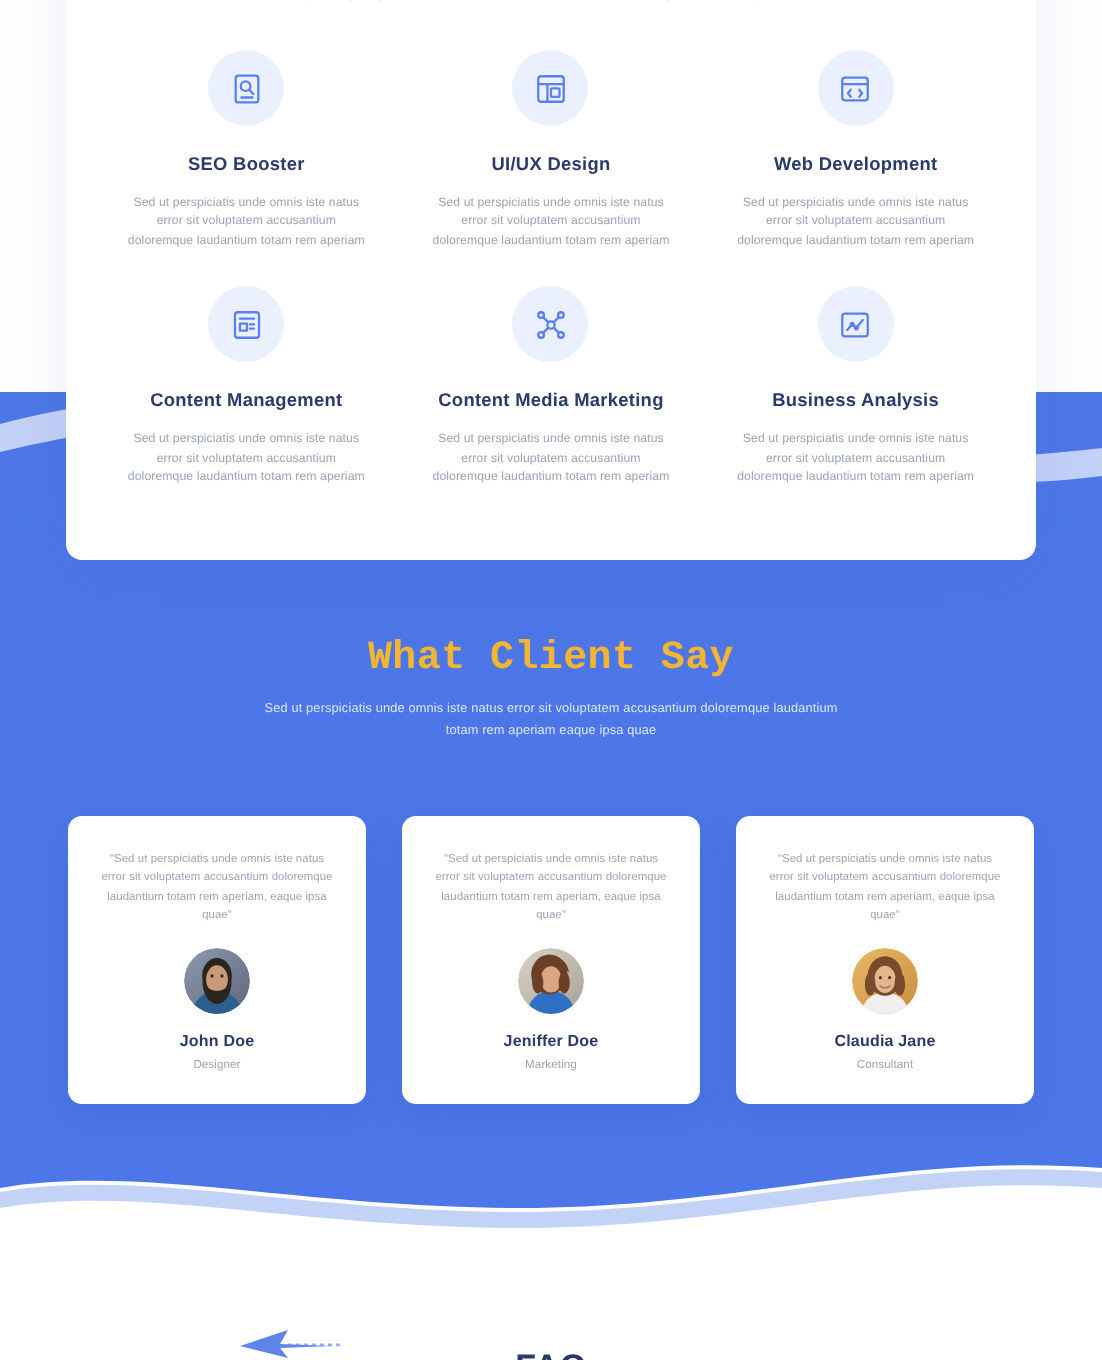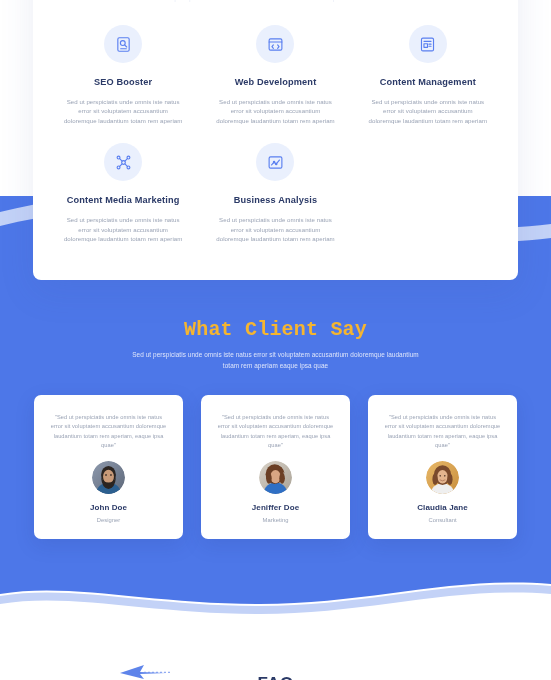--- a/index.html
+++ b/index.html
@@ -134,20 +134,21 @@
     gap: 18px;
     margin-top: 24px;
   }
   .testi-card {
     width: 149px;
     background: #ffffff;
     border-radius: 7px;
     padding: 18px 15px 16px;
     box-shadow: 0 6px 20px rgba(30, 50, 120, 0.13);
     text-align: center;
+    margin-top: 13px;
   }
   .testi-quote {
     font-size: 5.7px;
     line-height: 9.3px;
     color: #9aa3b5;
     letter-spacing: .04px;
     min-height: 38px;
   }
   .avatar {
     width: 33px;
@@ -226,20 +227,32 @@
             <rect x="4" y="2.5" width="16" height="19" rx="2"></rect>
             <circle cx="11" cy="10" r="3.4"></circle>
             <line x1="13.6" y1="12.6" x2="16.5" y2="15.5"></line>
             <line x1="8" y1="18" x2="16" y2="18"></line>
           </svg>
         </div>
         <div class="svc-title">SEO Booster</div>
         <div class="svc-desc">Sed ut perspiciatis unde omnis iste natus error sit voluptatem accusantium doloremque laudantium totam rem aperiam</div>
       </div>
 
+      <div class="service">
+        <div class="svc-icon-wrap">
+          <svg width="17" height="17" viewBox="0 0 24 24" fill="none" stroke="#5a7ff0" stroke-width="1.6" stroke-linecap="round" stroke-linejoin="round">
+            <rect x="3" y="3" width="18" height="18" rx="2"></rect>
+            <line x1="3" y1="8.5" x2="21" y2="8.5"></line>
+            <line x1="9.5" y1="8.5" x2="9.5" y2="21"></line>
+            <rect x="12" y="11.5" width="6" height="6" rx="1"></rect>
+          </svg>
+        </div>
+        <div class="svc-title">UI/UX Design</div>
+        <div class="svc-desc">Sed ut perspiciatis unde omnis iste natus error sit voluptatem accusantium doloremque laudantium totam rem aperiam</div>
+      </div>
 
       <div class="service">
         <div class="svc-icon-wrap">
           <svg width="17" height="17" viewBox="0 0 24 24" fill="none" stroke="#5a7ff0" stroke-width="1.6" stroke-linecap="round" stroke-linejoin="round">
             <rect x="3" y="4" width="18" height="16" rx="2"></rect>
             <line x1="3" y1="8.5" x2="21" y2="8.5"></line>
             <polyline points="9,12.5 7,15 9,17.5"></polyline>
             <polyline points="15,12.5 17,15 15,17.5"></polyline>
           </svg>
         </div>

